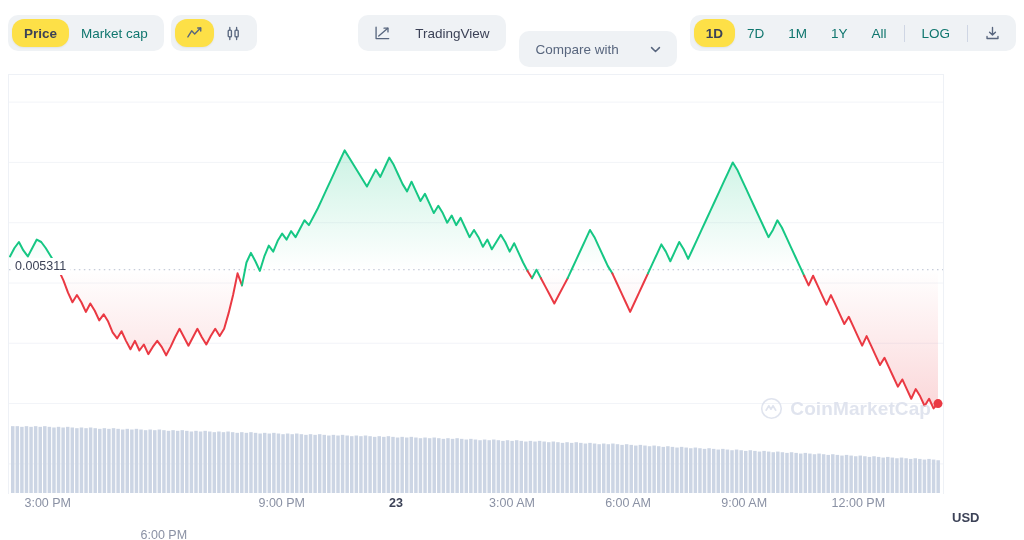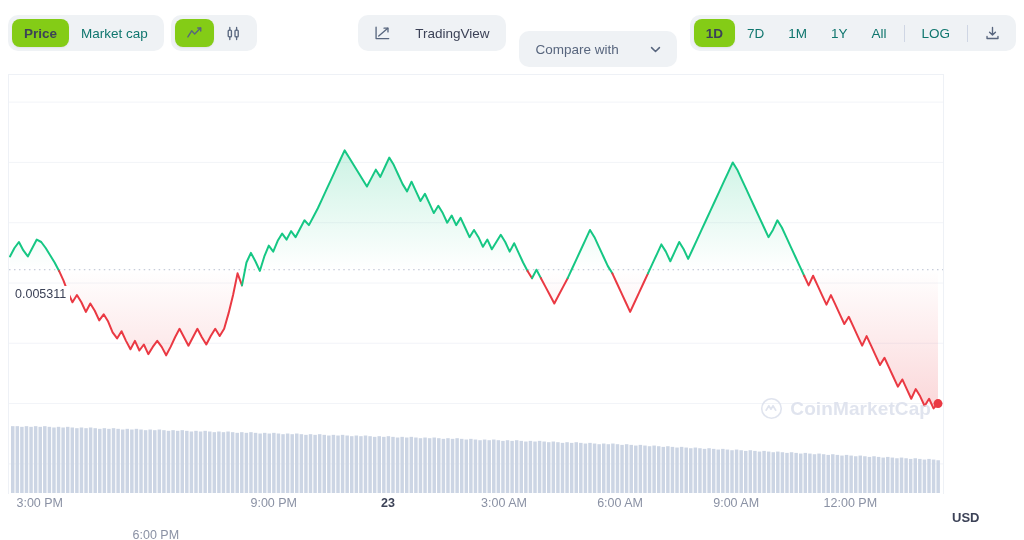--- a/index.html
+++ b/index.html
@@ -24,22 +24,22 @@
     background: #eff2f5; border-radius: 10px; padding: 4px;
     height: 36px;
   }
   .pill {
     display: inline-flex; align-items: center; justify-content: center;
     height: 28px; padding: 0 12px;
     border-radius: 8px;
     font-size: 13.5px; color: #0f766e; font-weight: 500;
     cursor: pointer; white-space: nowrap;
   }
-  .pill.active { background: #84cc16; color: #3c4257; font-weight: 600;
-                 box-shadow: 0 1px 2px rgba(0,0,0,.06); }
+  .pill.active { background: #fde047; color: #3c4257; font-weight: 600;
+                 box-shadow: 0 1px 2px rgba(0,0,0,.06); border-radius: 12px; }
   .pill.icononly { padding: 0 11px; }
 
   .gap8 { width: 9px; }
 
   .tvbtn {
     display: inline-flex; align-items: center; gap: 24px;
     height: 36px; padding: 0 16px;
     background: #eff2f5; border-radius: 10px;
     font-size: 13.5px; color: #3c4257; font-weight: 500;
     cursor: pointer; white-space: nowrap;
@@ -112,21 +112,21 @@
     font-size: 12.5px;
   }
 
   .usd {
     position: absolute; left: 952px; top: 510px;
     font-size: 13px; font-weight: 700; color: #3c4257;
   }
 
   
   .xaxis {
-    position: absolute; left: 0; top: 496px;
+    position: absolute; left: 8px; top: 496px;
     width: 936px; height: 28px;
   }
   .xtick {
     position: absolute; top: 0;
     font-size: 12.5px; color: #8a91a4;
     transform: translateX(-50%);
     white-space: nowrap;
   }
   .xtick.strong { color: #3c4257; font-weight: 700; }
 </style>
@@ -447,21 +447,21 @@
             <rect x="901.86" y="384.83" width="3.49" height="34.17" fill="#ccd5e4"></rect>
             <rect x="906.45" y="384.16" width="3.49" height="34.84" fill="#ccd5e4"></rect>
             <rect x="911.04" y="384.83" width="3.49" height="34.17" fill="#ccd5e4"></rect>
             <rect x="915.64" y="385.50" width="3.49" height="33.50" fill="#ccd5e4"></rect>
             <rect x="920.23" y="384.83" width="3.49" height="34.17" fill="#ccd5e4"></rect>
             <rect x="924.82" y="385.50" width="3.49" height="33.50" fill="#ccd5e4"></rect>
             <rect x="929.41" y="386.17" width="3.49" height="32.83" fill="#ccd5e4"></rect>
           </g>
         </svg>
     </div>
-    <div class="startlabel" id="start-label" style="top: 182.899px; margin-top: 28px;">0.005311</div>
+    <div class="startlabel" id="start-label" style="top: 182.899px;">0.005311</div>
 
     <div class="watermark">
       <span class="ic">
         <svg width="23" height="23" viewBox="0 0 24 24" fill="none">
           <circle cx="12" cy="12" r="10.2" stroke="#dfe3ee" stroke-width="1.7"></circle>
           <path d="M6.4 13.8 L9.2 9.1 L11.4 12.8 L13.6 9.1 L16.4 13.8" stroke="#dfe3ee" stroke-width="1.7" stroke-linecap="round" stroke-linejoin="round"></path>
         </svg>
       </span>
       <span class="wm-text">CoinMarketCap</span>
     </div>

